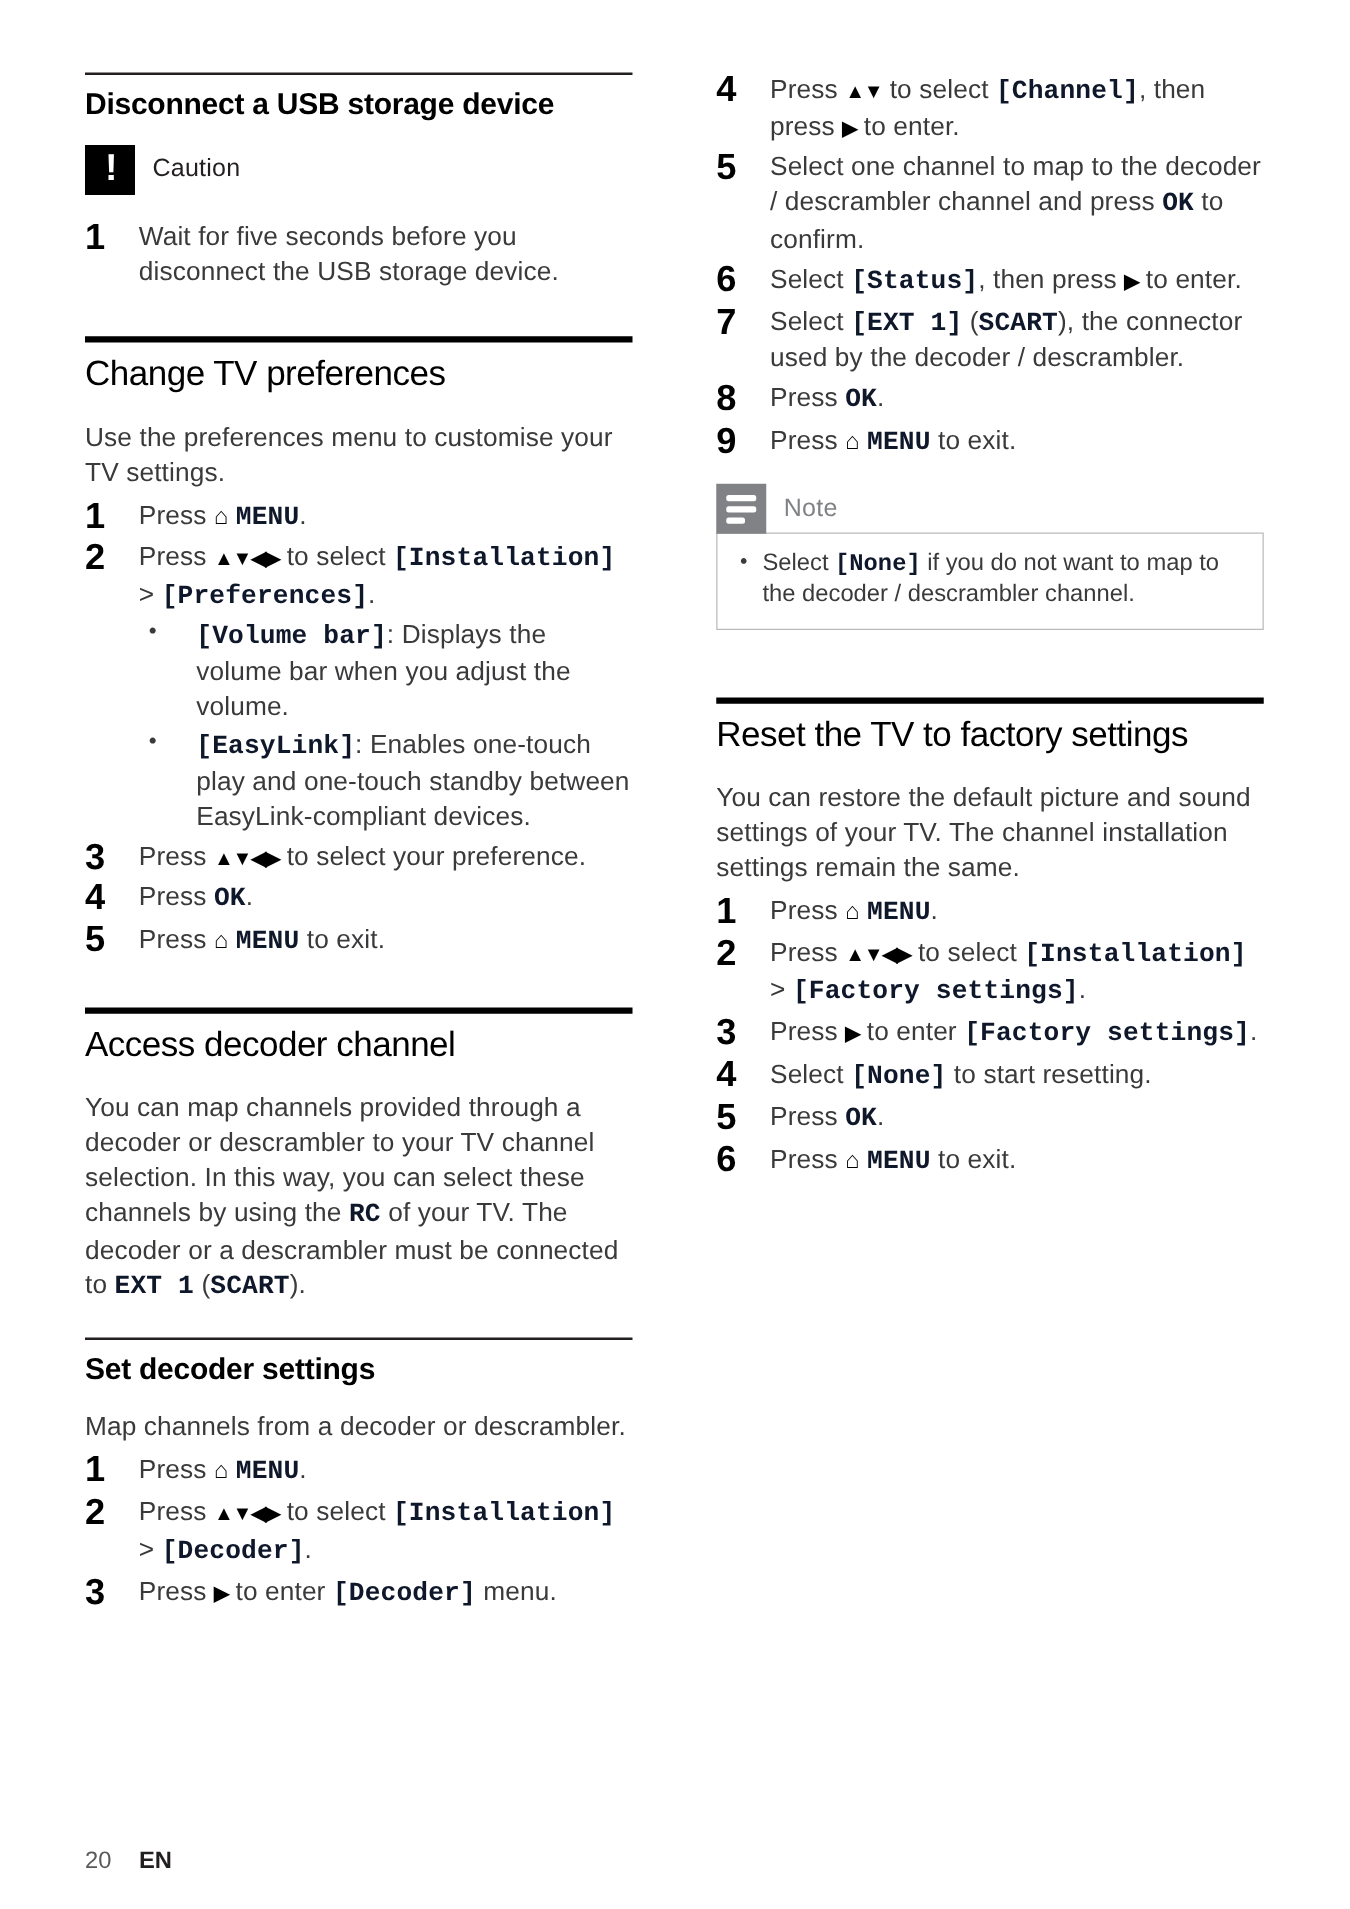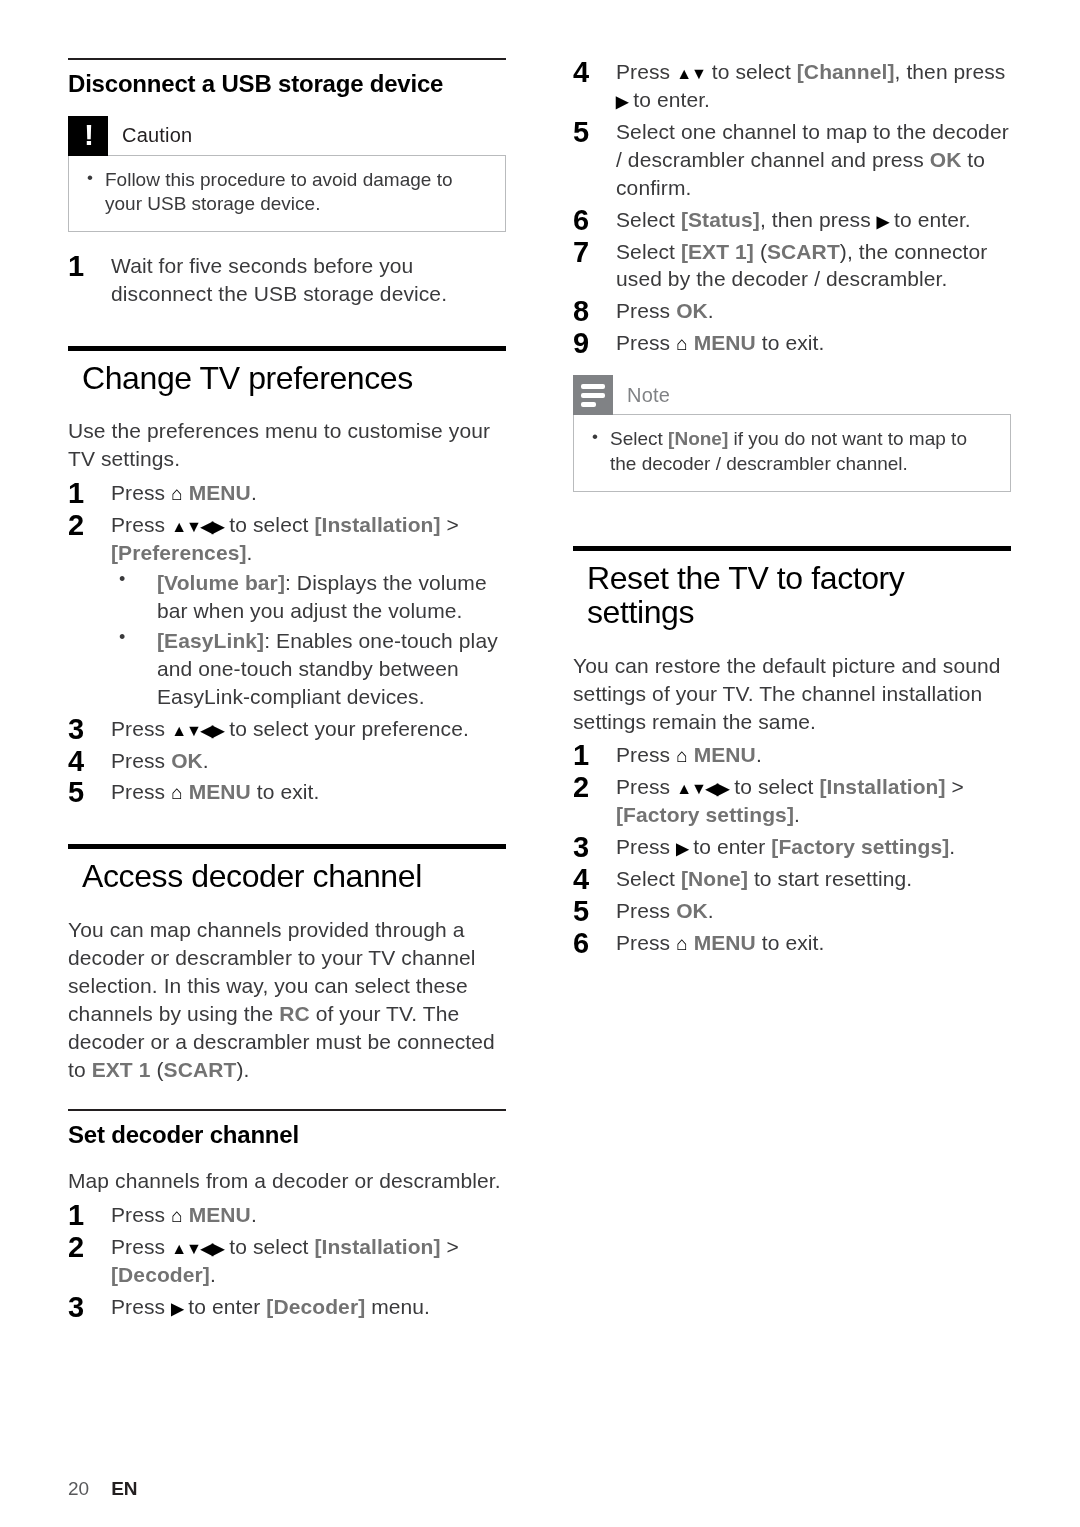--- a/index.html
+++ b/index.html
@@ -37,25 +37,25 @@
     margin: 0 0 10px 0;
   }
   .rule-minor {
     height: 2px;
     background: #231f20;
     margin: 0 0 10px 0;
   }
 
   
   h1.section-title {
-    font-size: 32px;
+    font-size: 28px;
     font-weight: 400;
     line-height: 1.08;
     letter-spacing: -0.4px;
-    margin: 0 0 22px 14px;
+    margin: 0 0 22px 0;
     color: #000;
   }
   h2.sub-title {
     font-size: 24px;
     font-weight: 700;
     line-height: 1.15;
     letter-spacing: -0.2px;
     margin: 0 0 18px 0;
     color: #000;
   }
@@ -195,21 +195,21 @@
   }
   .callout-body li::before {
     content: "\2022";
     position: absolute;
     left: 4px;
     top: -1px;
     font-size: 17px;
   }
 
   
-  b, .b { font-weight: 700; color: #737373; }
+  b, .b { font-weight: 700; color: #0f172a; font-family: Liberation Mono, monospace; }
   .arrow { font-size: 16px; letter-spacing: -1px; color: #000; font-weight: 700; }
   .home  { font-size: 19px; color: #000; }
 
   
   .footer {
     position: absolute;
     left: 68px;
     bottom: 27px;
     font-size: 19px;
     color: #231f20;
@@ -234,25 +234,20 @@
     <div>
       <div class="rule-minor"></div>
       <h2 class="sub-title">Disconnect a USB storage device</h2>
 
       <div class="callout">
         <div class="callout-head">
           <div class="callout-badge badge-caution">
             <span class="bang">!</span>
           </div>
           <div class="callout-label label-caution">Caution</div>
-        </div>
-        <div class="callout-body">
-          <ul>
-            <li>Follow this procedure to avoid damage to your USB storage device.</li>
-          </ul>
         </div>
       </div>
 
       <ol class="steps">
         <li>
           <span class="num">1</span>
           <span class="stepbody">Wait for five seconds before you disconnect the USB storage device.</span>
         </li>
       </ol>
     </div>
@@ -301,21 +296,21 @@
 
     <div>
       <div class="rule-major"></div>
       <h1 class="section-title">Access decoder channel</h1>
 
       <p class="body">You can map channels provided through a decoder or descrambler to your TV channel selection. In this way, you can select these channels by using the <b>RC</b> of your TV. The decoder or a descrambler must be connected to <b>EXT 1</b> (<b>SCART</b>).</p>
 
       <div class="spacer-md"></div>
 
       <div class="rule-minor"></div>
-      <h2 class="sub-title">Set decoder channel</h2>
+      <h2 class="sub-title">Set decoder settings</h2>
 
       <p class="body">Map channels from a decoder or descrambler.</p>
 
       <ol class="steps">
         <li>
           <span class="num">1</span>
           <span class="stepbody">Press <span class="home">⌂</span> <b>MENU</b>.</span>
         </li>
         <li>
           <span class="num">2</span>

